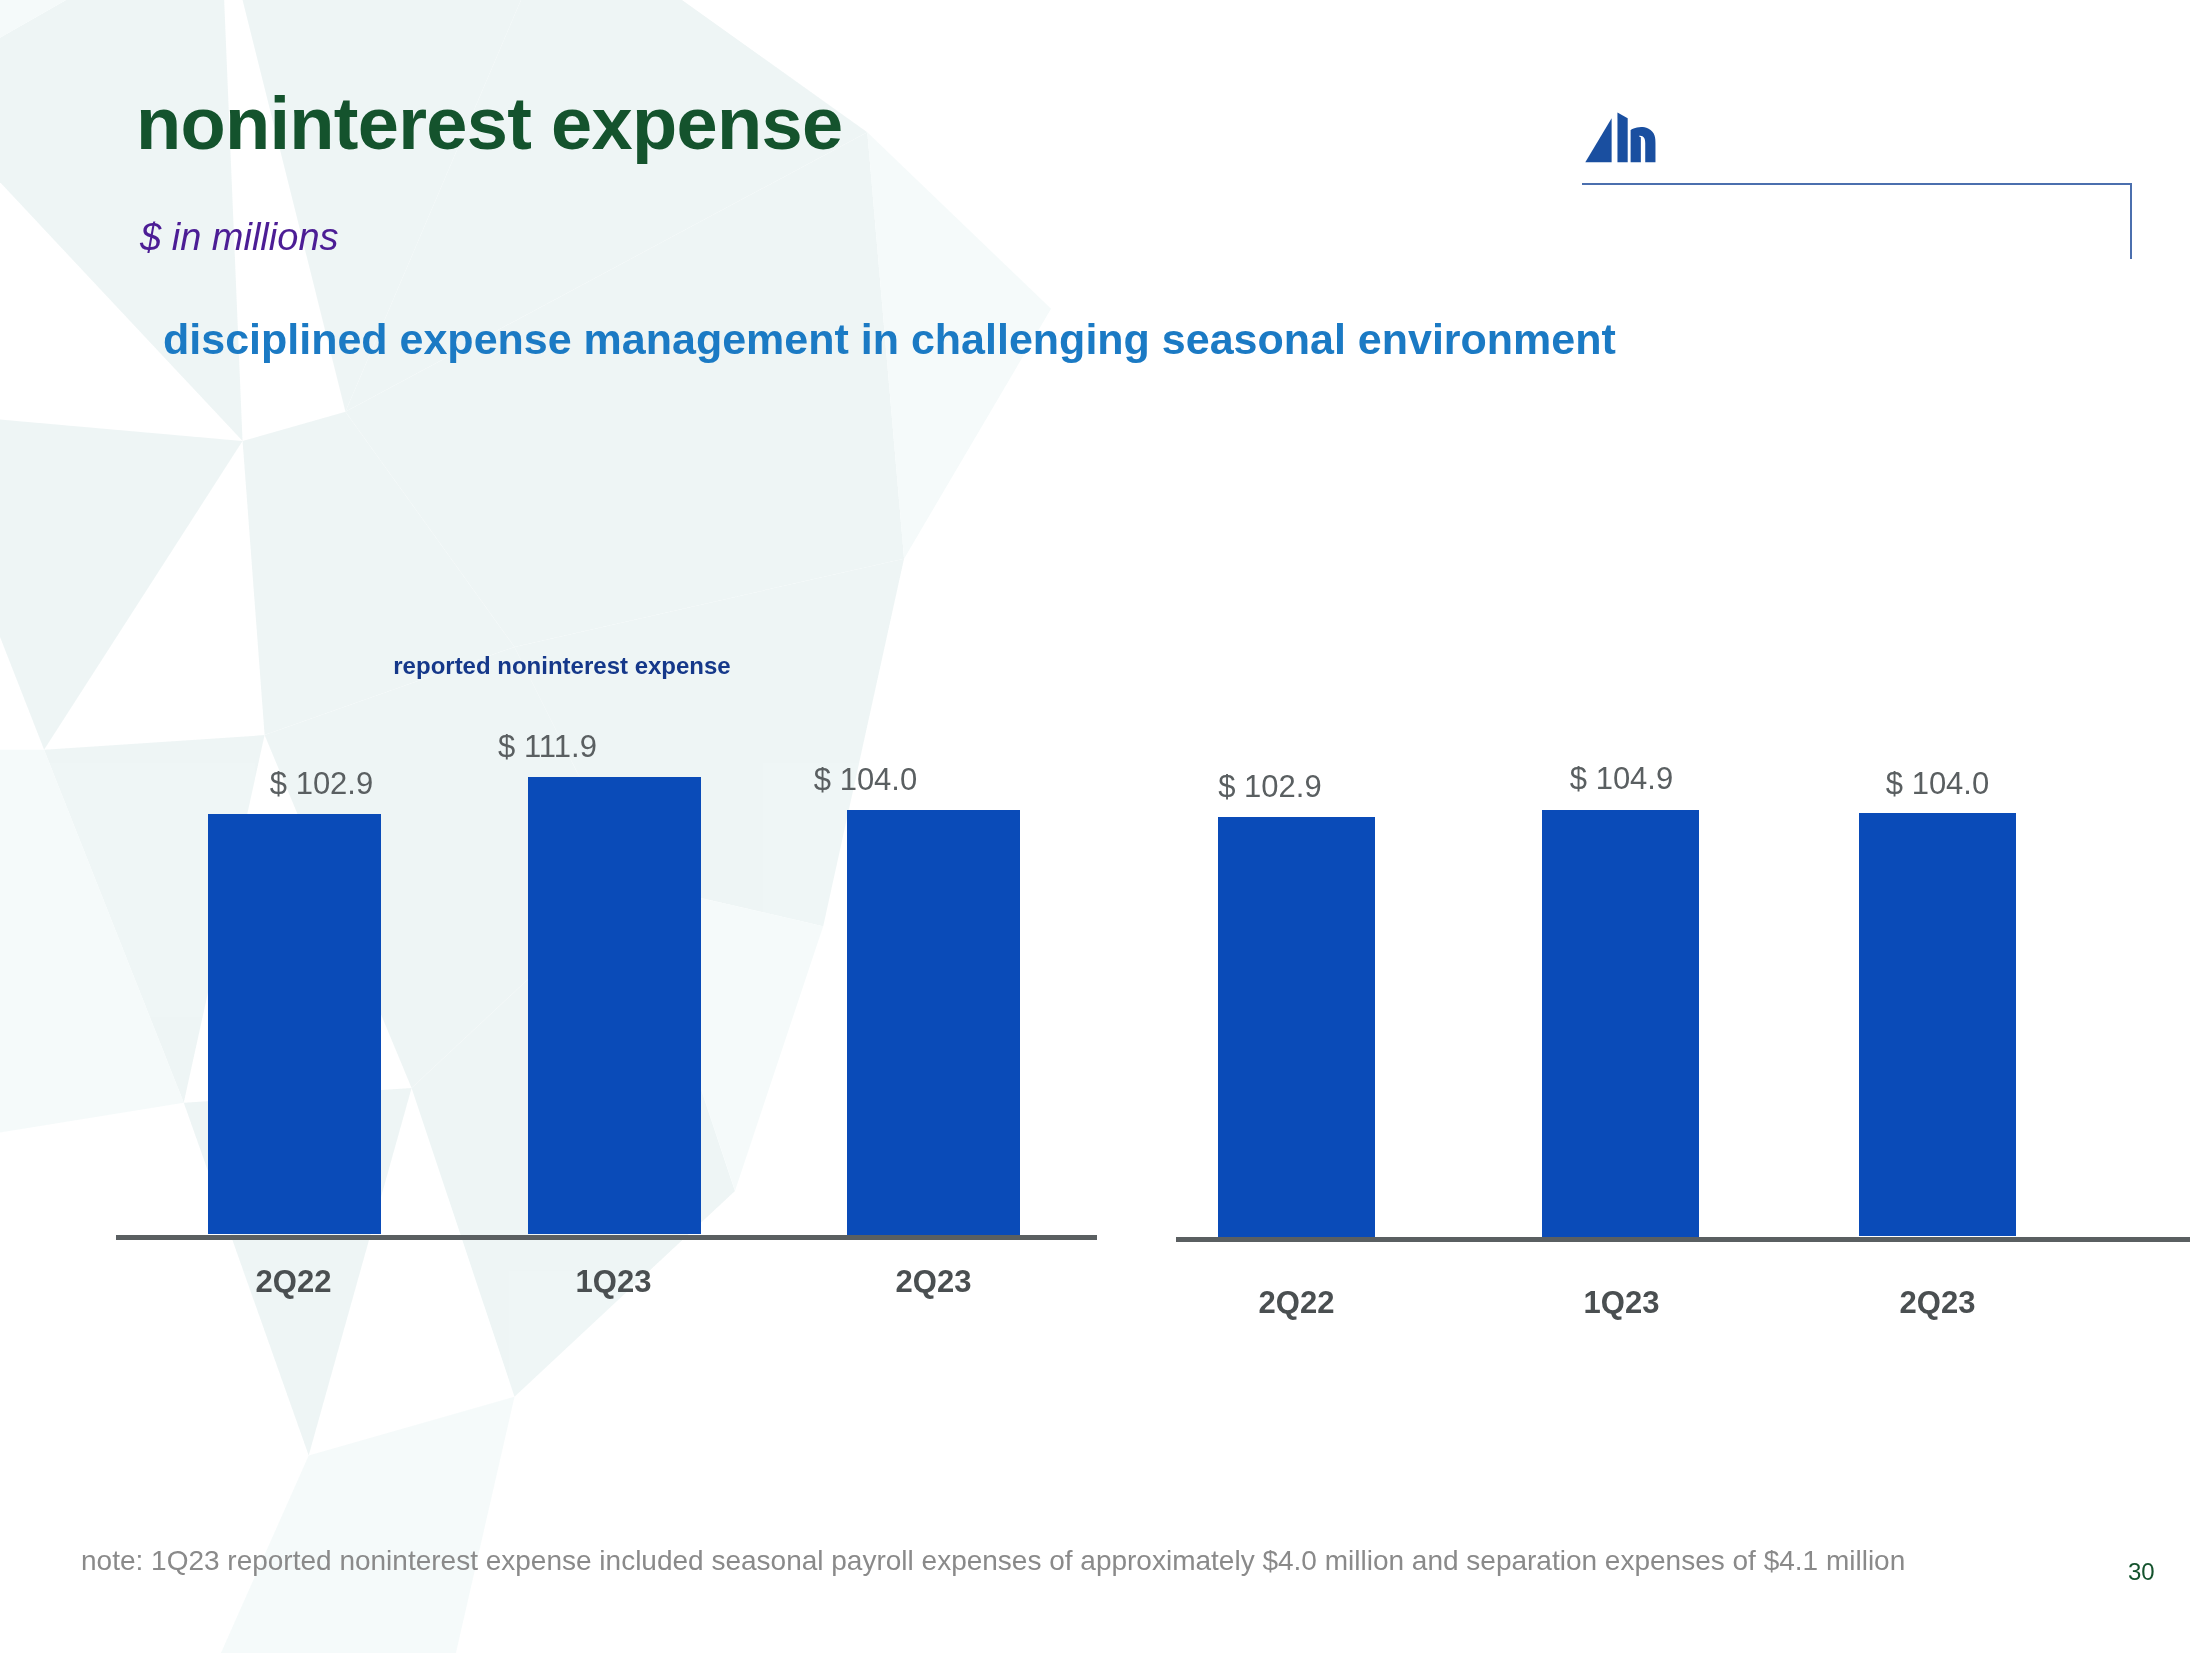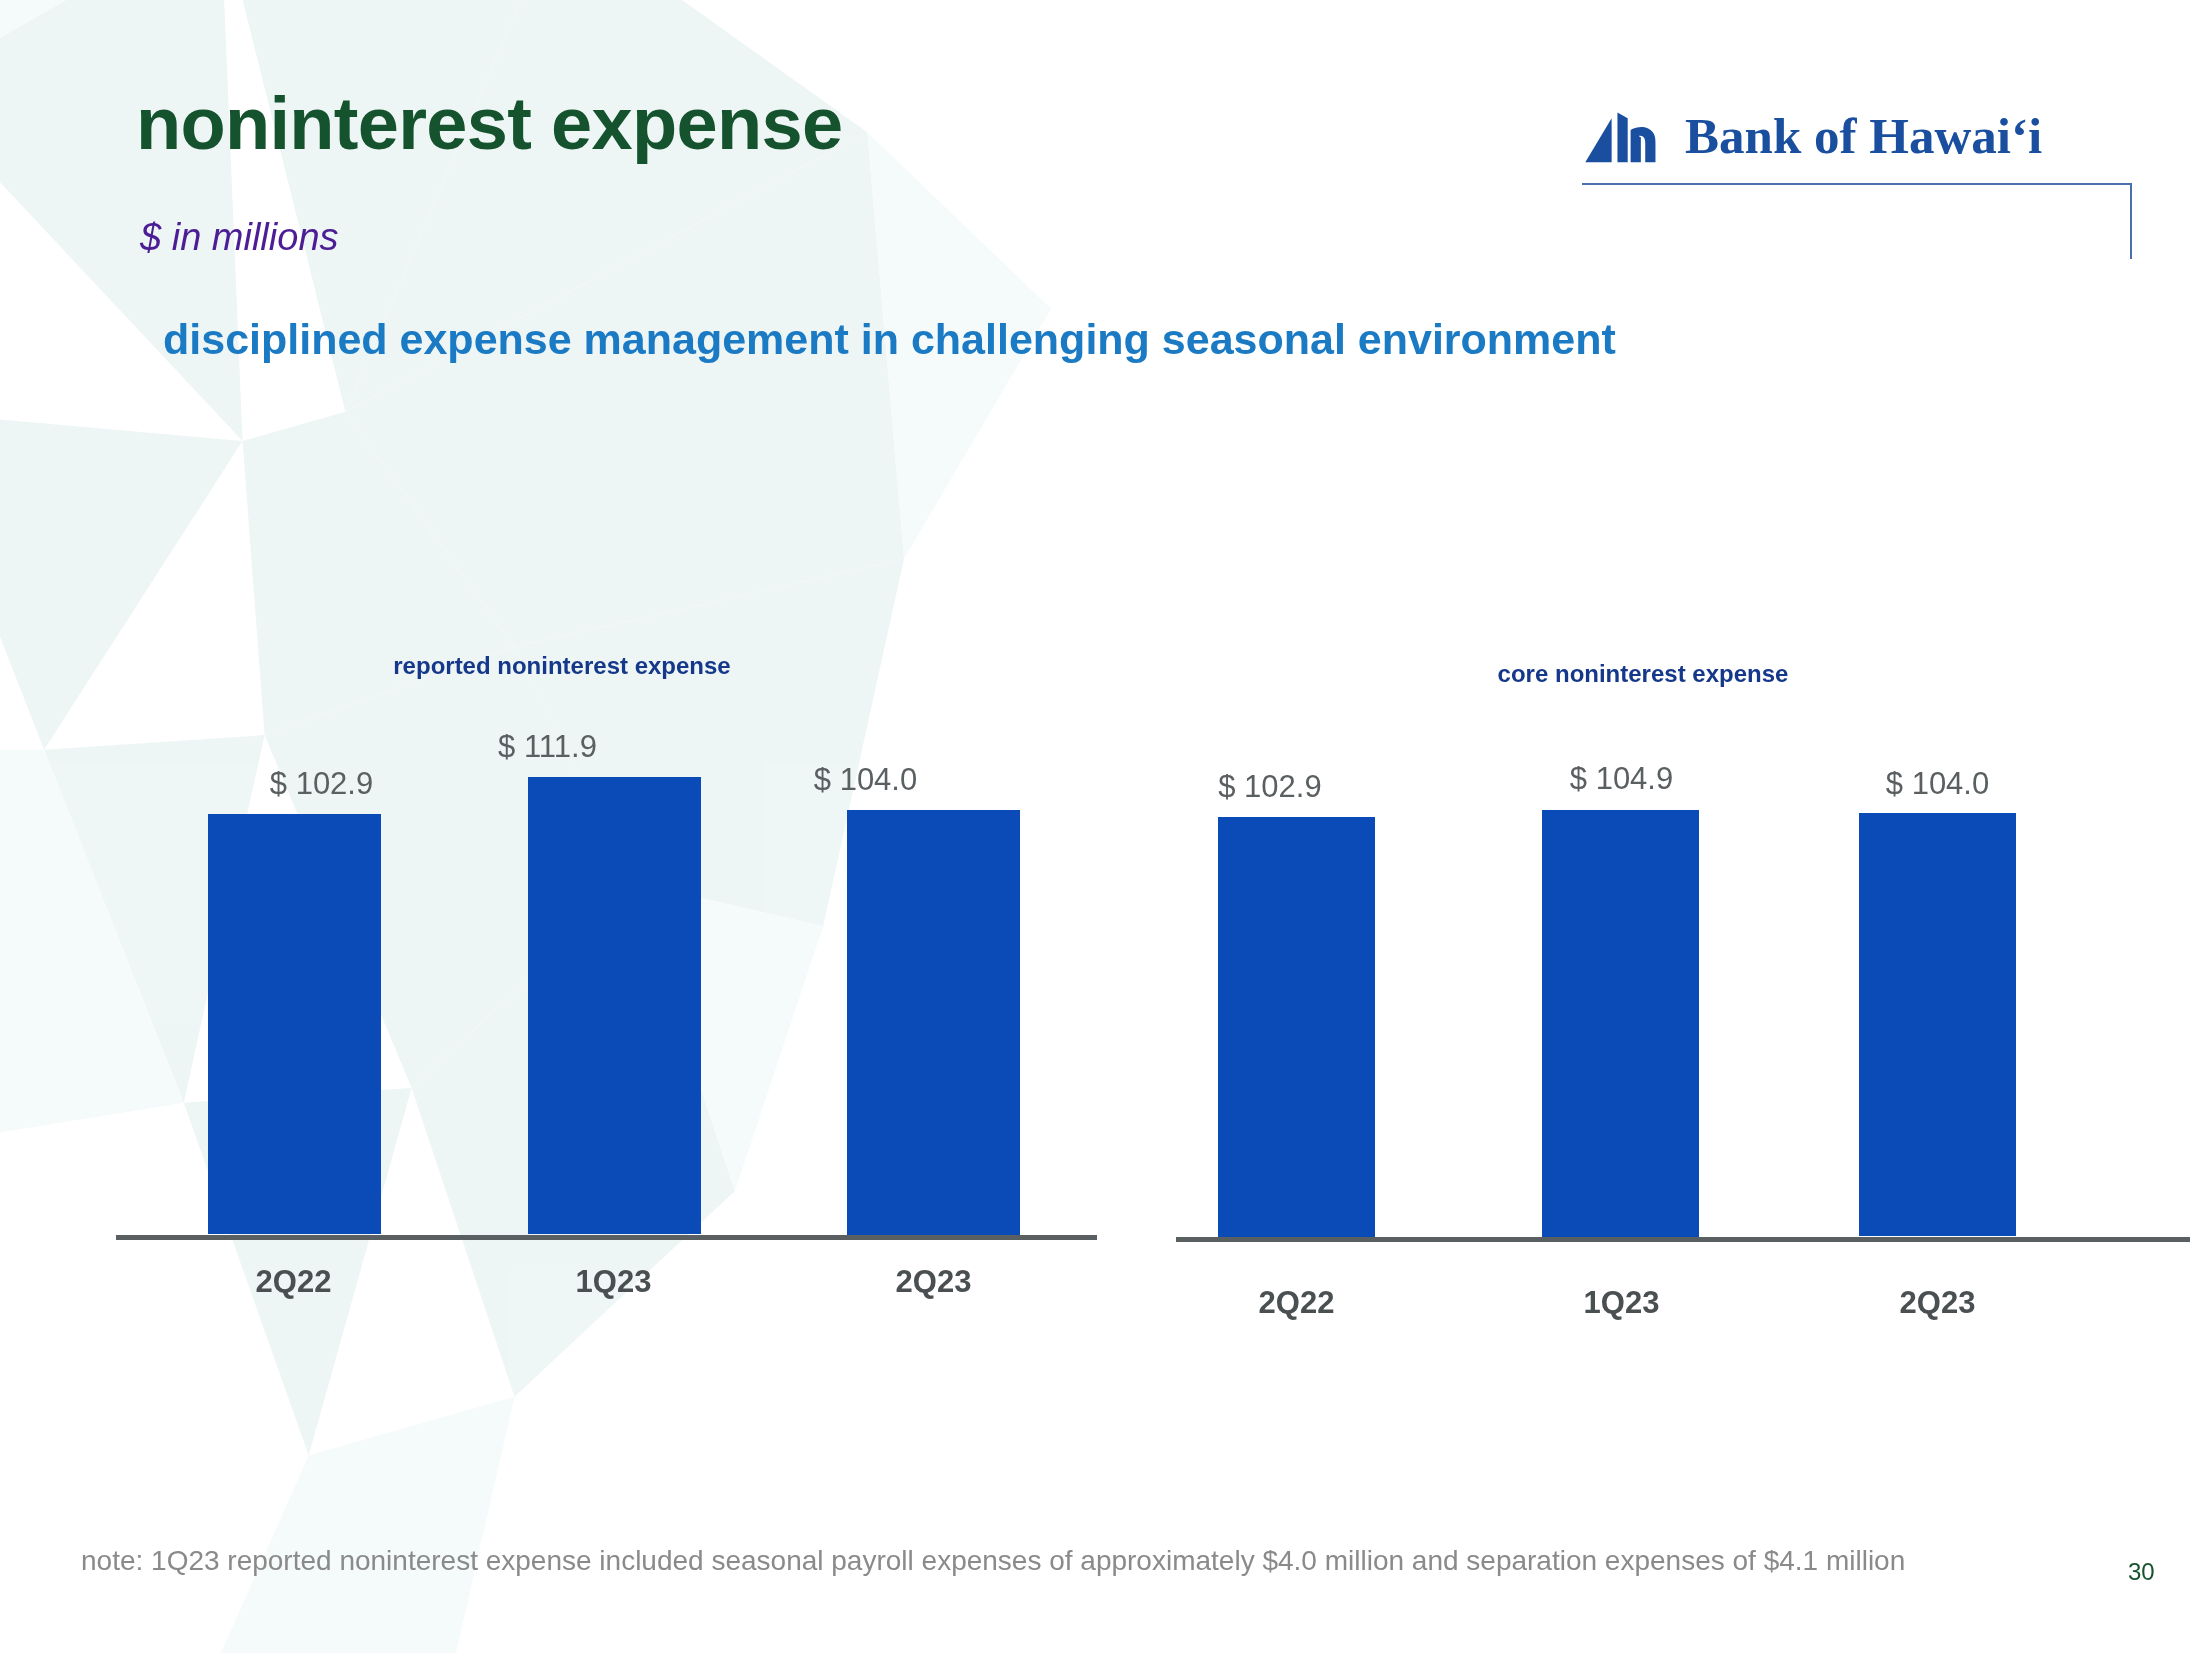--- a/index.html
+++ b/index.html
@@ -220,21 +220,20 @@
 <div id="slide-title">noninterest expense</div>
 <div id="slide-units">$ in millions</div>
 <div id="slide-headline">disciplined expense management in challenging seasonal environment</div>
 
 <div id="logo">
   <svg id="logo-mark" viewBox="0 0 118 78">
     <polygon points="4,70 40,10 40,70" fill="#1a4fa0"></polygon>
     <polygon points="48,70 48,2 62,10 62,70" fill="#1a4fa0"></polygon>
     <path d="M66,70 L66,26 C66,26 78,18 90,24 C100,29 100,38 100,44 L100,70 L86,70 L86,44 C86,38 84,34 79,34 C75,34 80,36 80,36 L80,70 Z" fill="#1a4fa0"></path>
   </svg>
-  <div id="logo-wordmark">Bank of Hawaiʻi</div>
   <div id="logo-rule"></div>
   <div id="logo-vrule"></div>
 </div>
 
 <div id="chart-left" class="chart">
   <div class="chart-title">reported noninterest expense</div>
 
   <div class="plot">
     <div class="axis-line"></div>
 
@@ -246,21 +245,20 @@
     <div class="bar" style="left:418px; top:123px; width:173px; height:457px;"></div>
     <div class="bar-cat" style="left:410px; top:612px; width:187px;">1Q23</div>
 
     <div class="bar-value" style="left:612px; top:110px; width:287px;">$ 104.0</div>
     <div class="bar" style="left:737px; top:156px; width:173px; height:425px;"></div>
     <div class="bar-cat" style="left:730px; top:612px; width:187px;">2Q23</div>
   </div>
 </div>
 
 <div id="chart-right" class="chart">
-  <div class="chart-title">core noninterest expense</div>
 
   <div class="plot">
     <div class="axis-line"></div>
 
     <div class="bar-value" style="left:-20.6px; top:109px; width:243px;">$ 102.9</div>
     <div class="bar" style="left:49px; top:155px; width:157px; height:420px;"></div>
     <div class="bar-cat" style="left:34px; top:625px; width:187px;">2Q22</div>
 
     <div class="bar" style="left:373px; top:148px; width:157px; height:427px;"></div>
     <div class="bar-value" style="left:331px; top:101px; width:243px;">$ 104.9</div>

